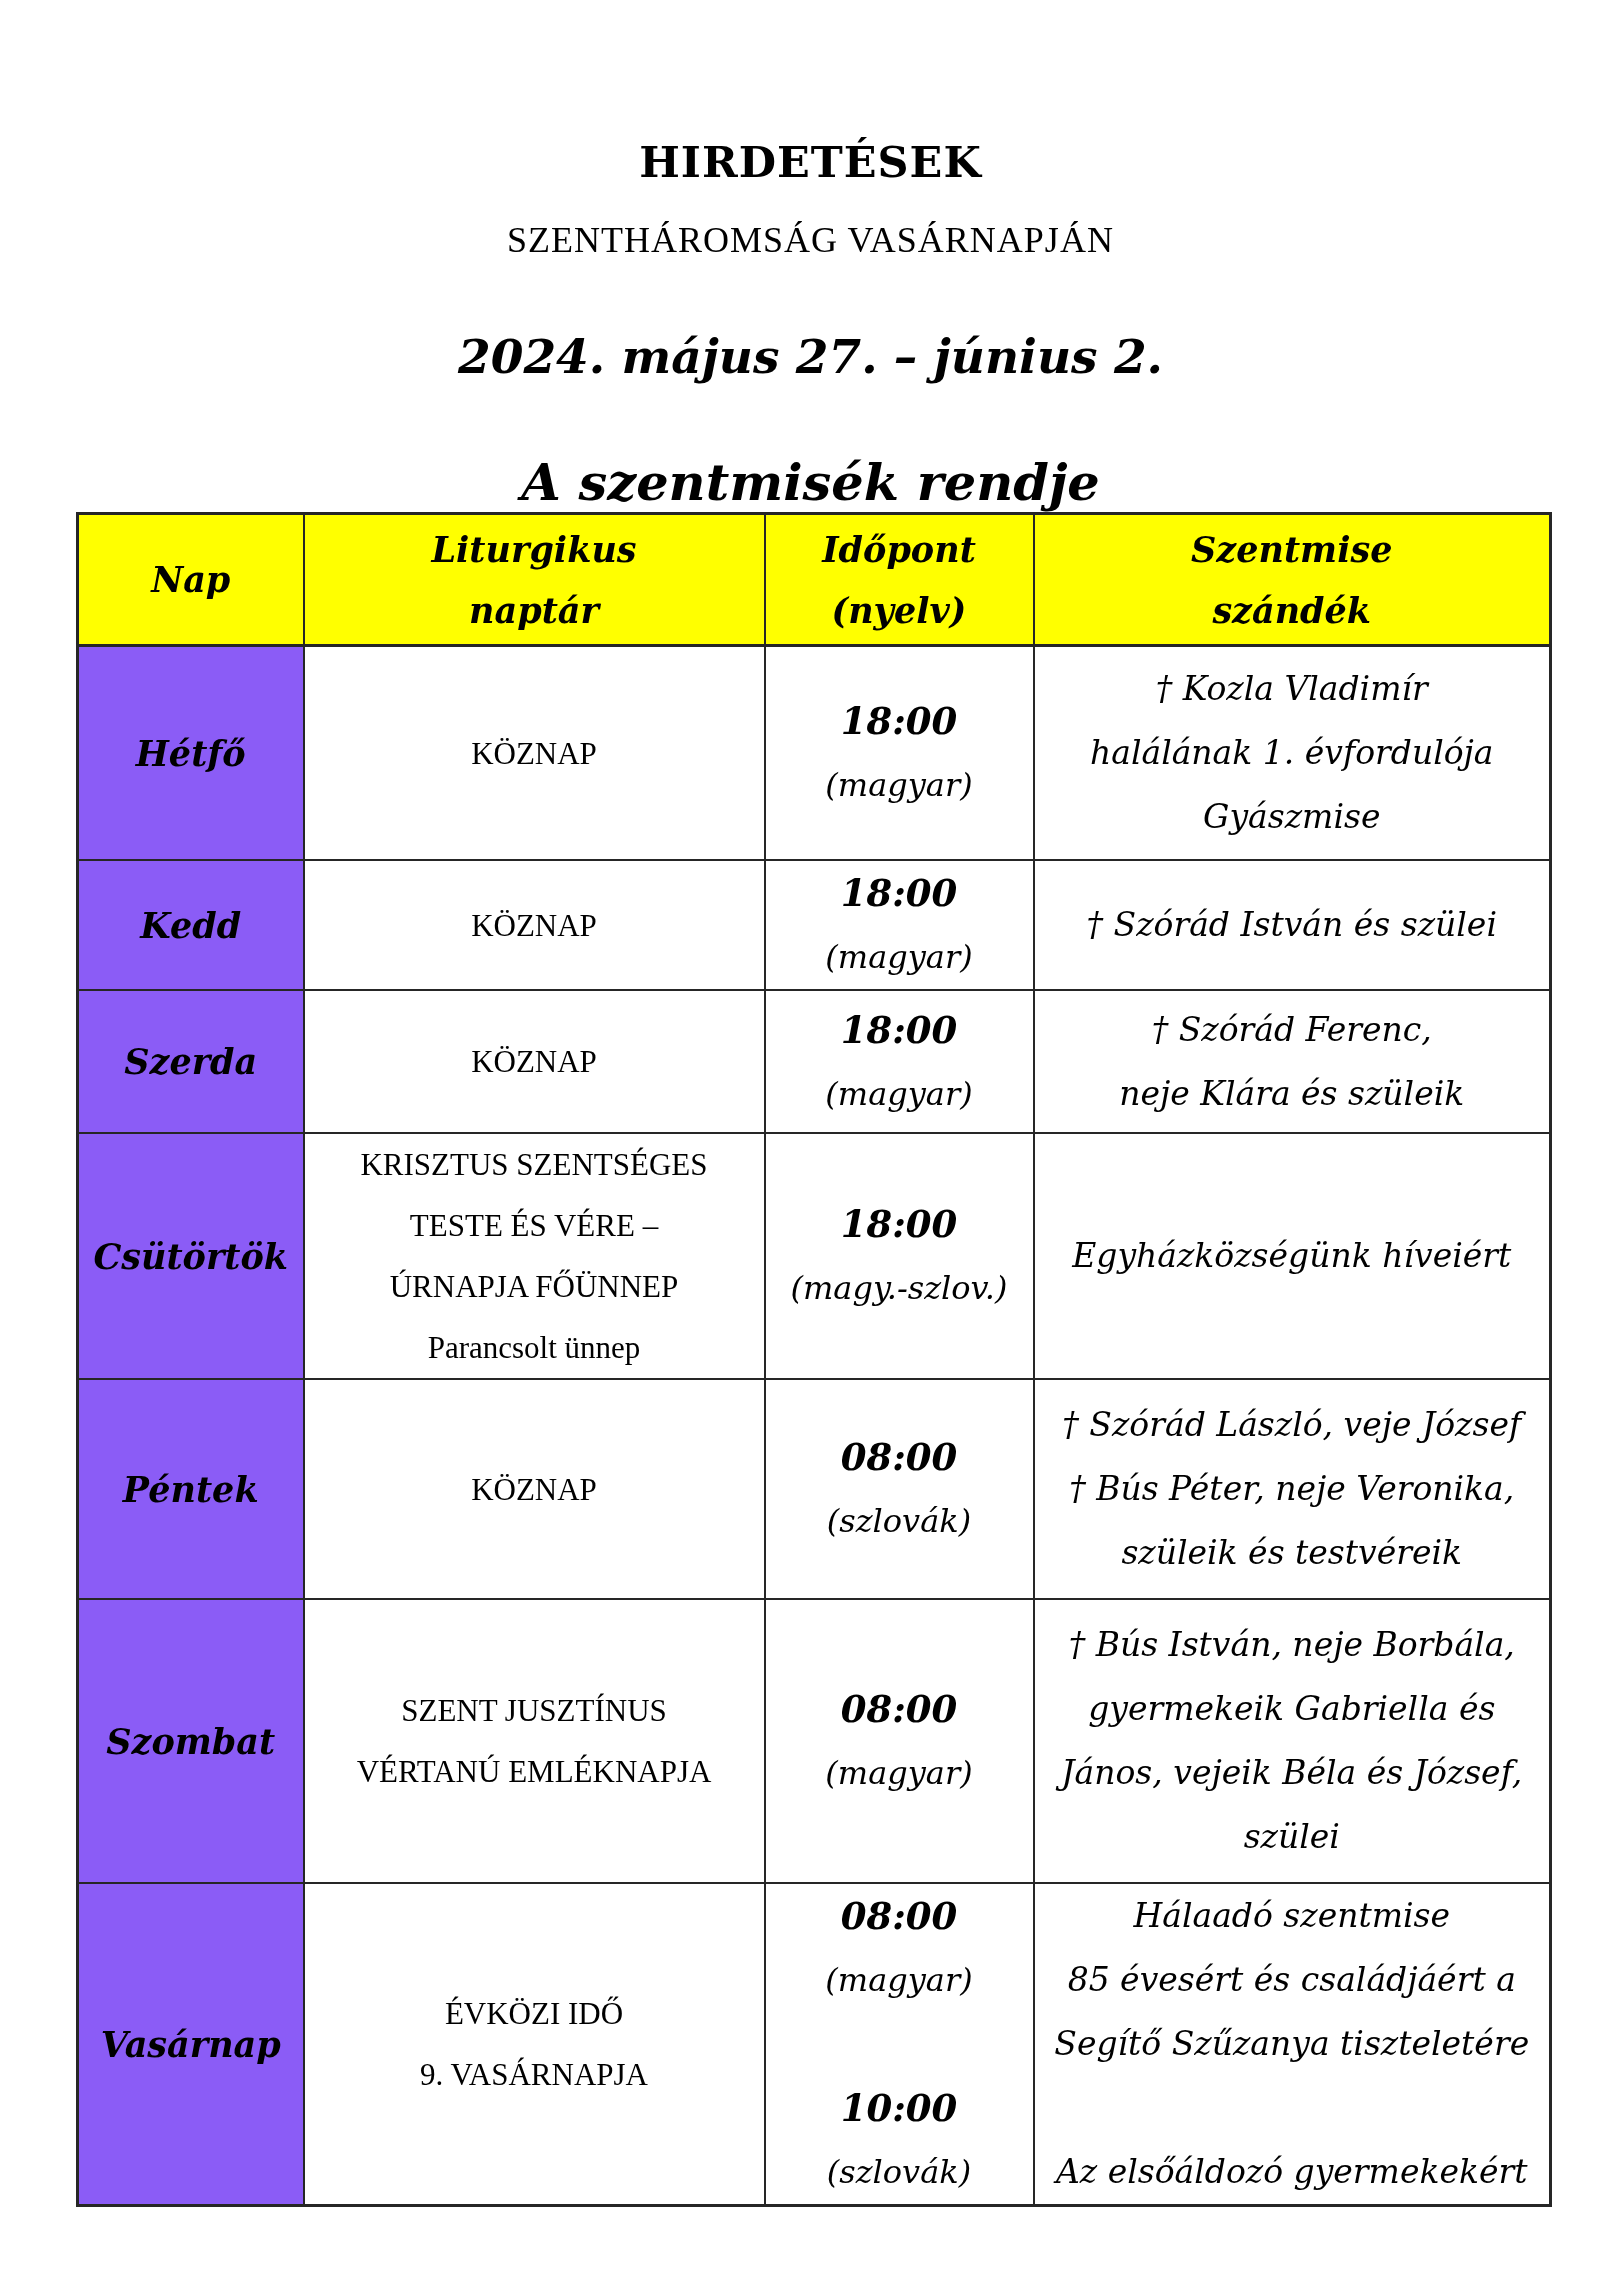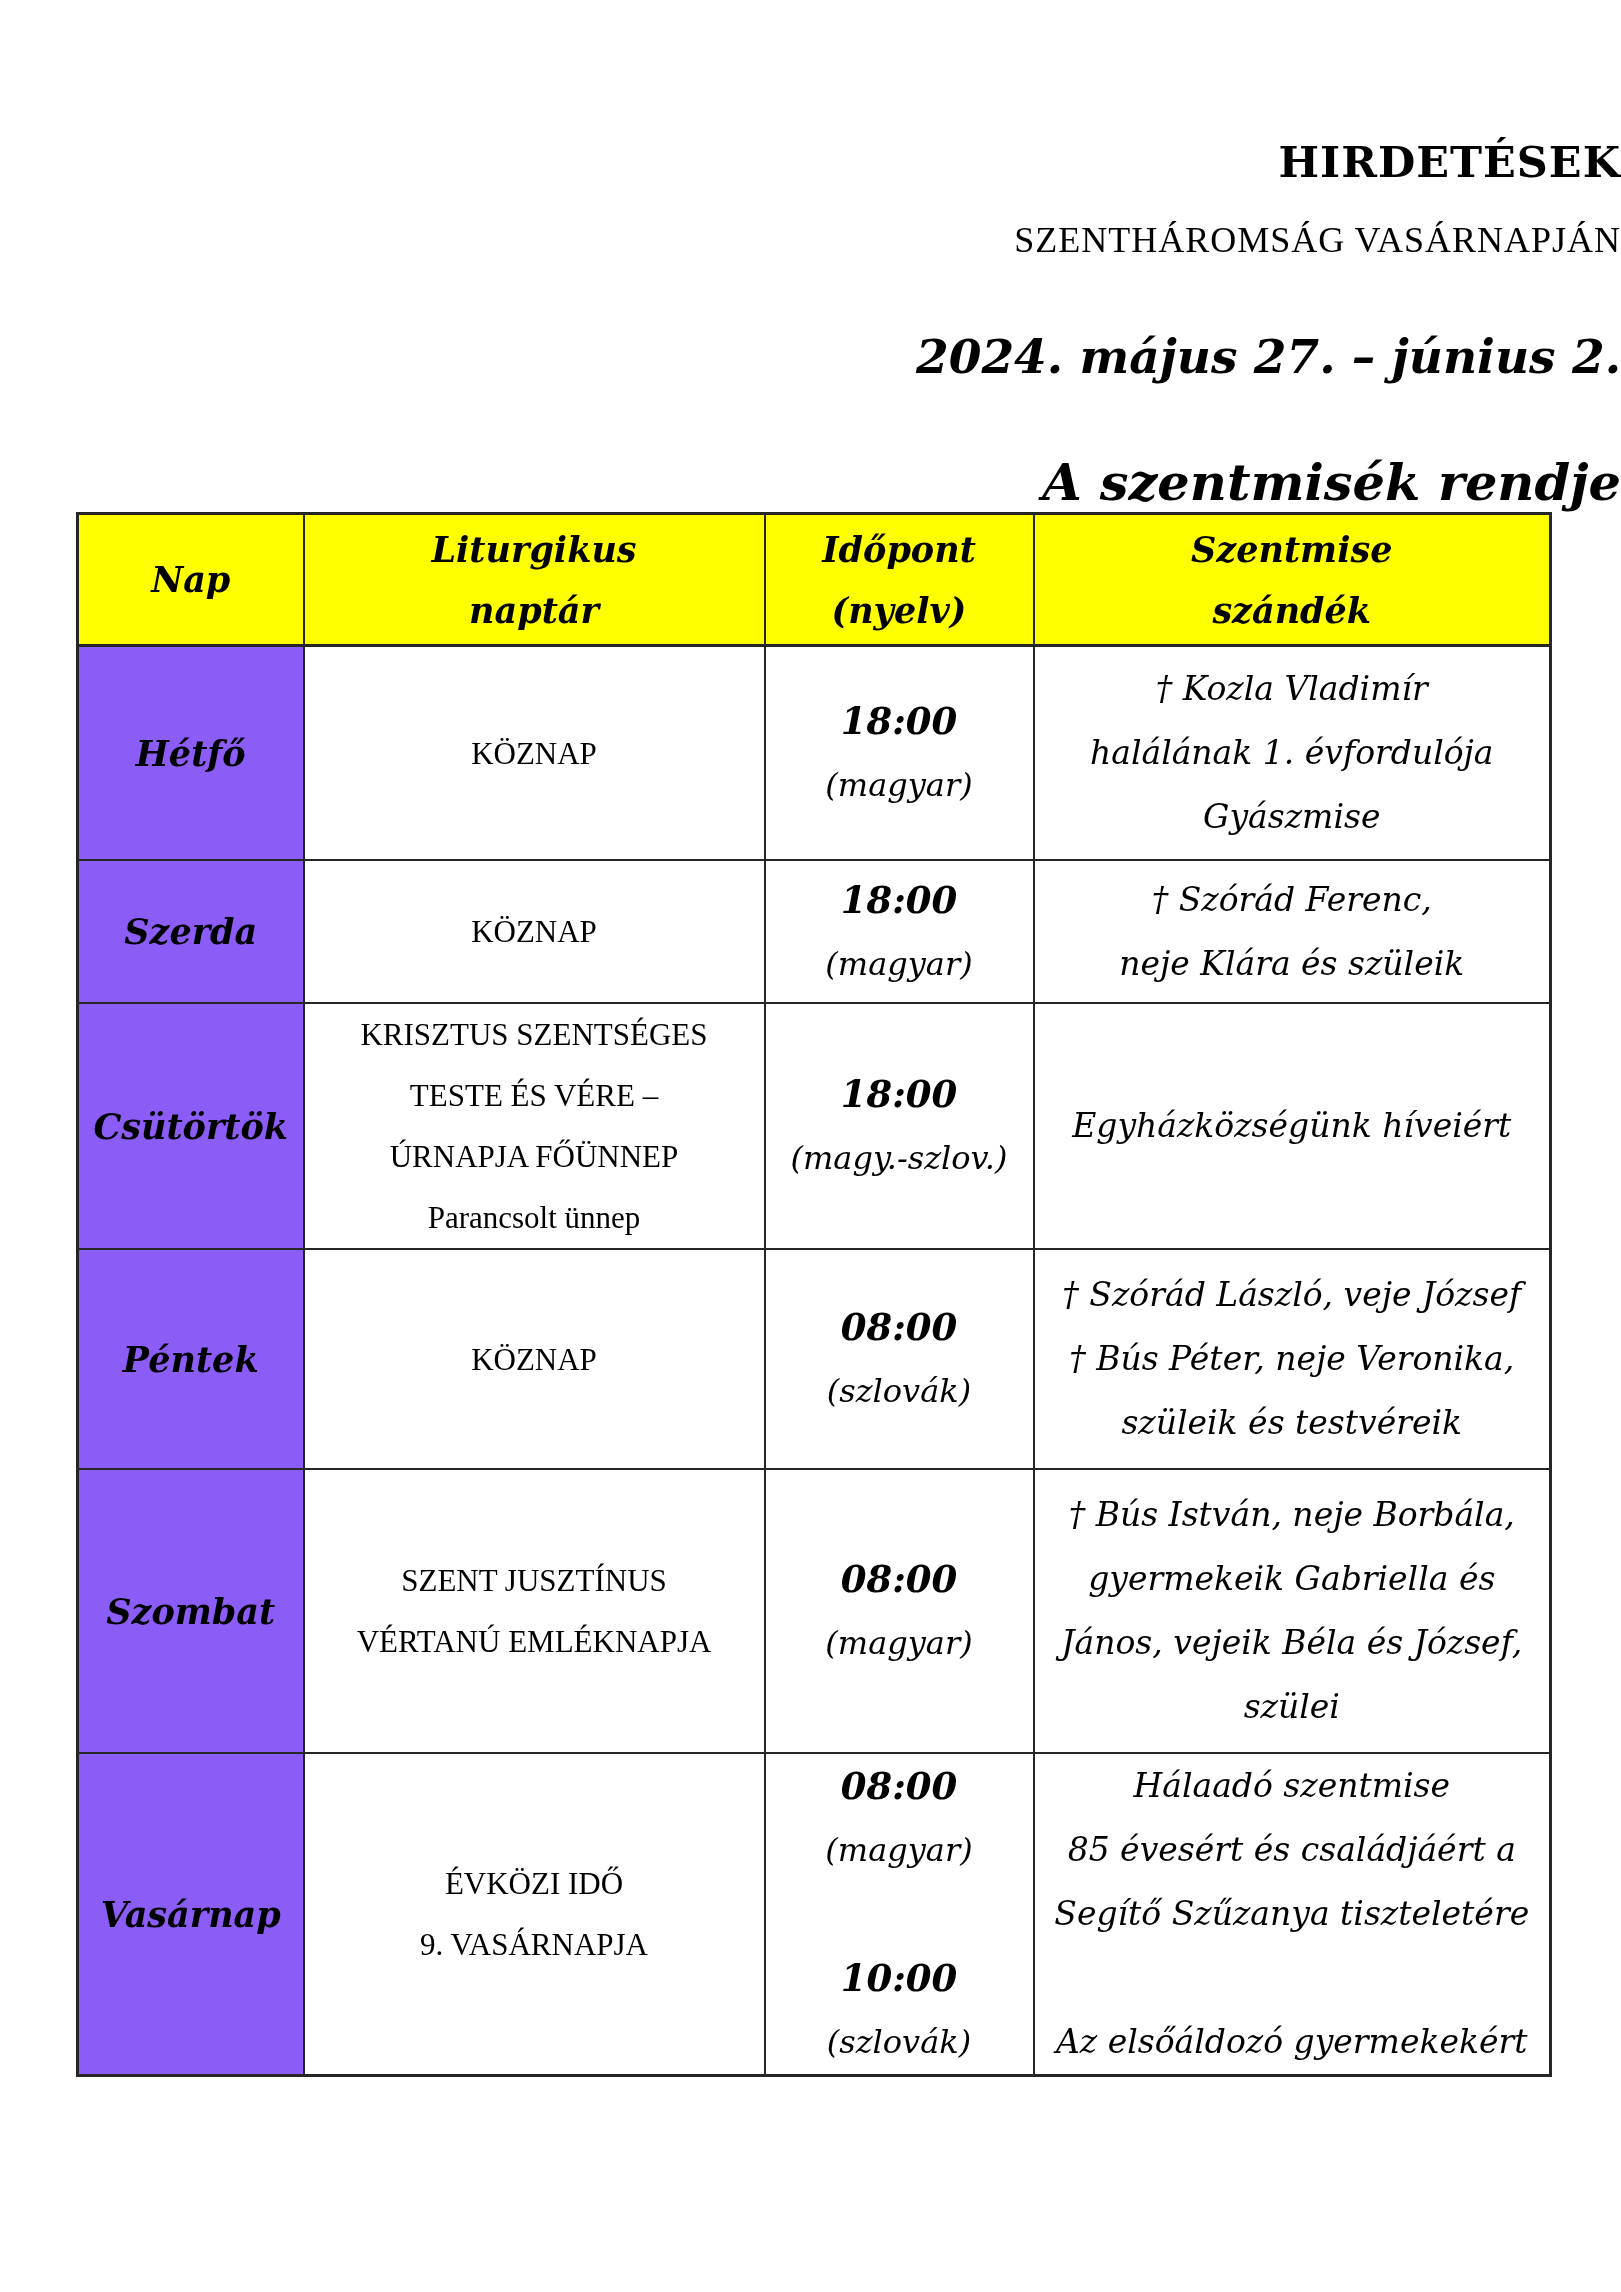--- a/index.html
+++ b/index.html
@@ -9,21 +9,21 @@
     color: #000000;
   }
   body {
     width: 1621px;
     height: 2293px;
     font-family: "DejaVu Serif", serif;
     box-sizing: border-box;
     padding-top: 137px;
     overflow: hidden;
   }
-  .heading-block { text-align: right; }
+  .heading-block { text-align: center; }
   .title {
     font-size: 43px;
     font-weight: bold;
     line-height: 51px;
     letter-spacing: 1px;
     margin: 0;
   }
   .subtitle {
     font-family: "Liberation Serif", serif;
     font-size: 36px;
@@ -156,20 +156,33 @@
       <td class="time">
         <span class="line time-value">18:00</span>
         <span class="line lang-label">(magyar)</span>
       </td>
       <td class="int">
         <span class="line">† Kozla Vladimír</span>
         <span class="line">halálának 1. évfordulója</span>
         <span class="line">Gyászmise</span>
       </td>
     </tr>
+    <tr class="r-kedd">
+      <td class="day">Kedd</td>
+      <td class="cal">
+        <span class="line">KÖZNAP</span>
+      </td>
+      <td class="time">
+        <span class="line time-value">18:00</span>
+        <span class="line lang-label">(magyar)</span>
+      </td>
+      <td class="int">
+        <span class="line">† Szórád István és szülei</span>
+      </td>
+    </tr>
     <tr class="r-szerda">
       <td class="day">Szerda</td>
       <td class="cal">
         <span class="line">KÖZNAP</span>
       </td>
       <td class="time">
         <span class="line time-value">18:00</span>
         <span class="line lang-label">(magyar)</span>
       </td>
       <td class="int">

